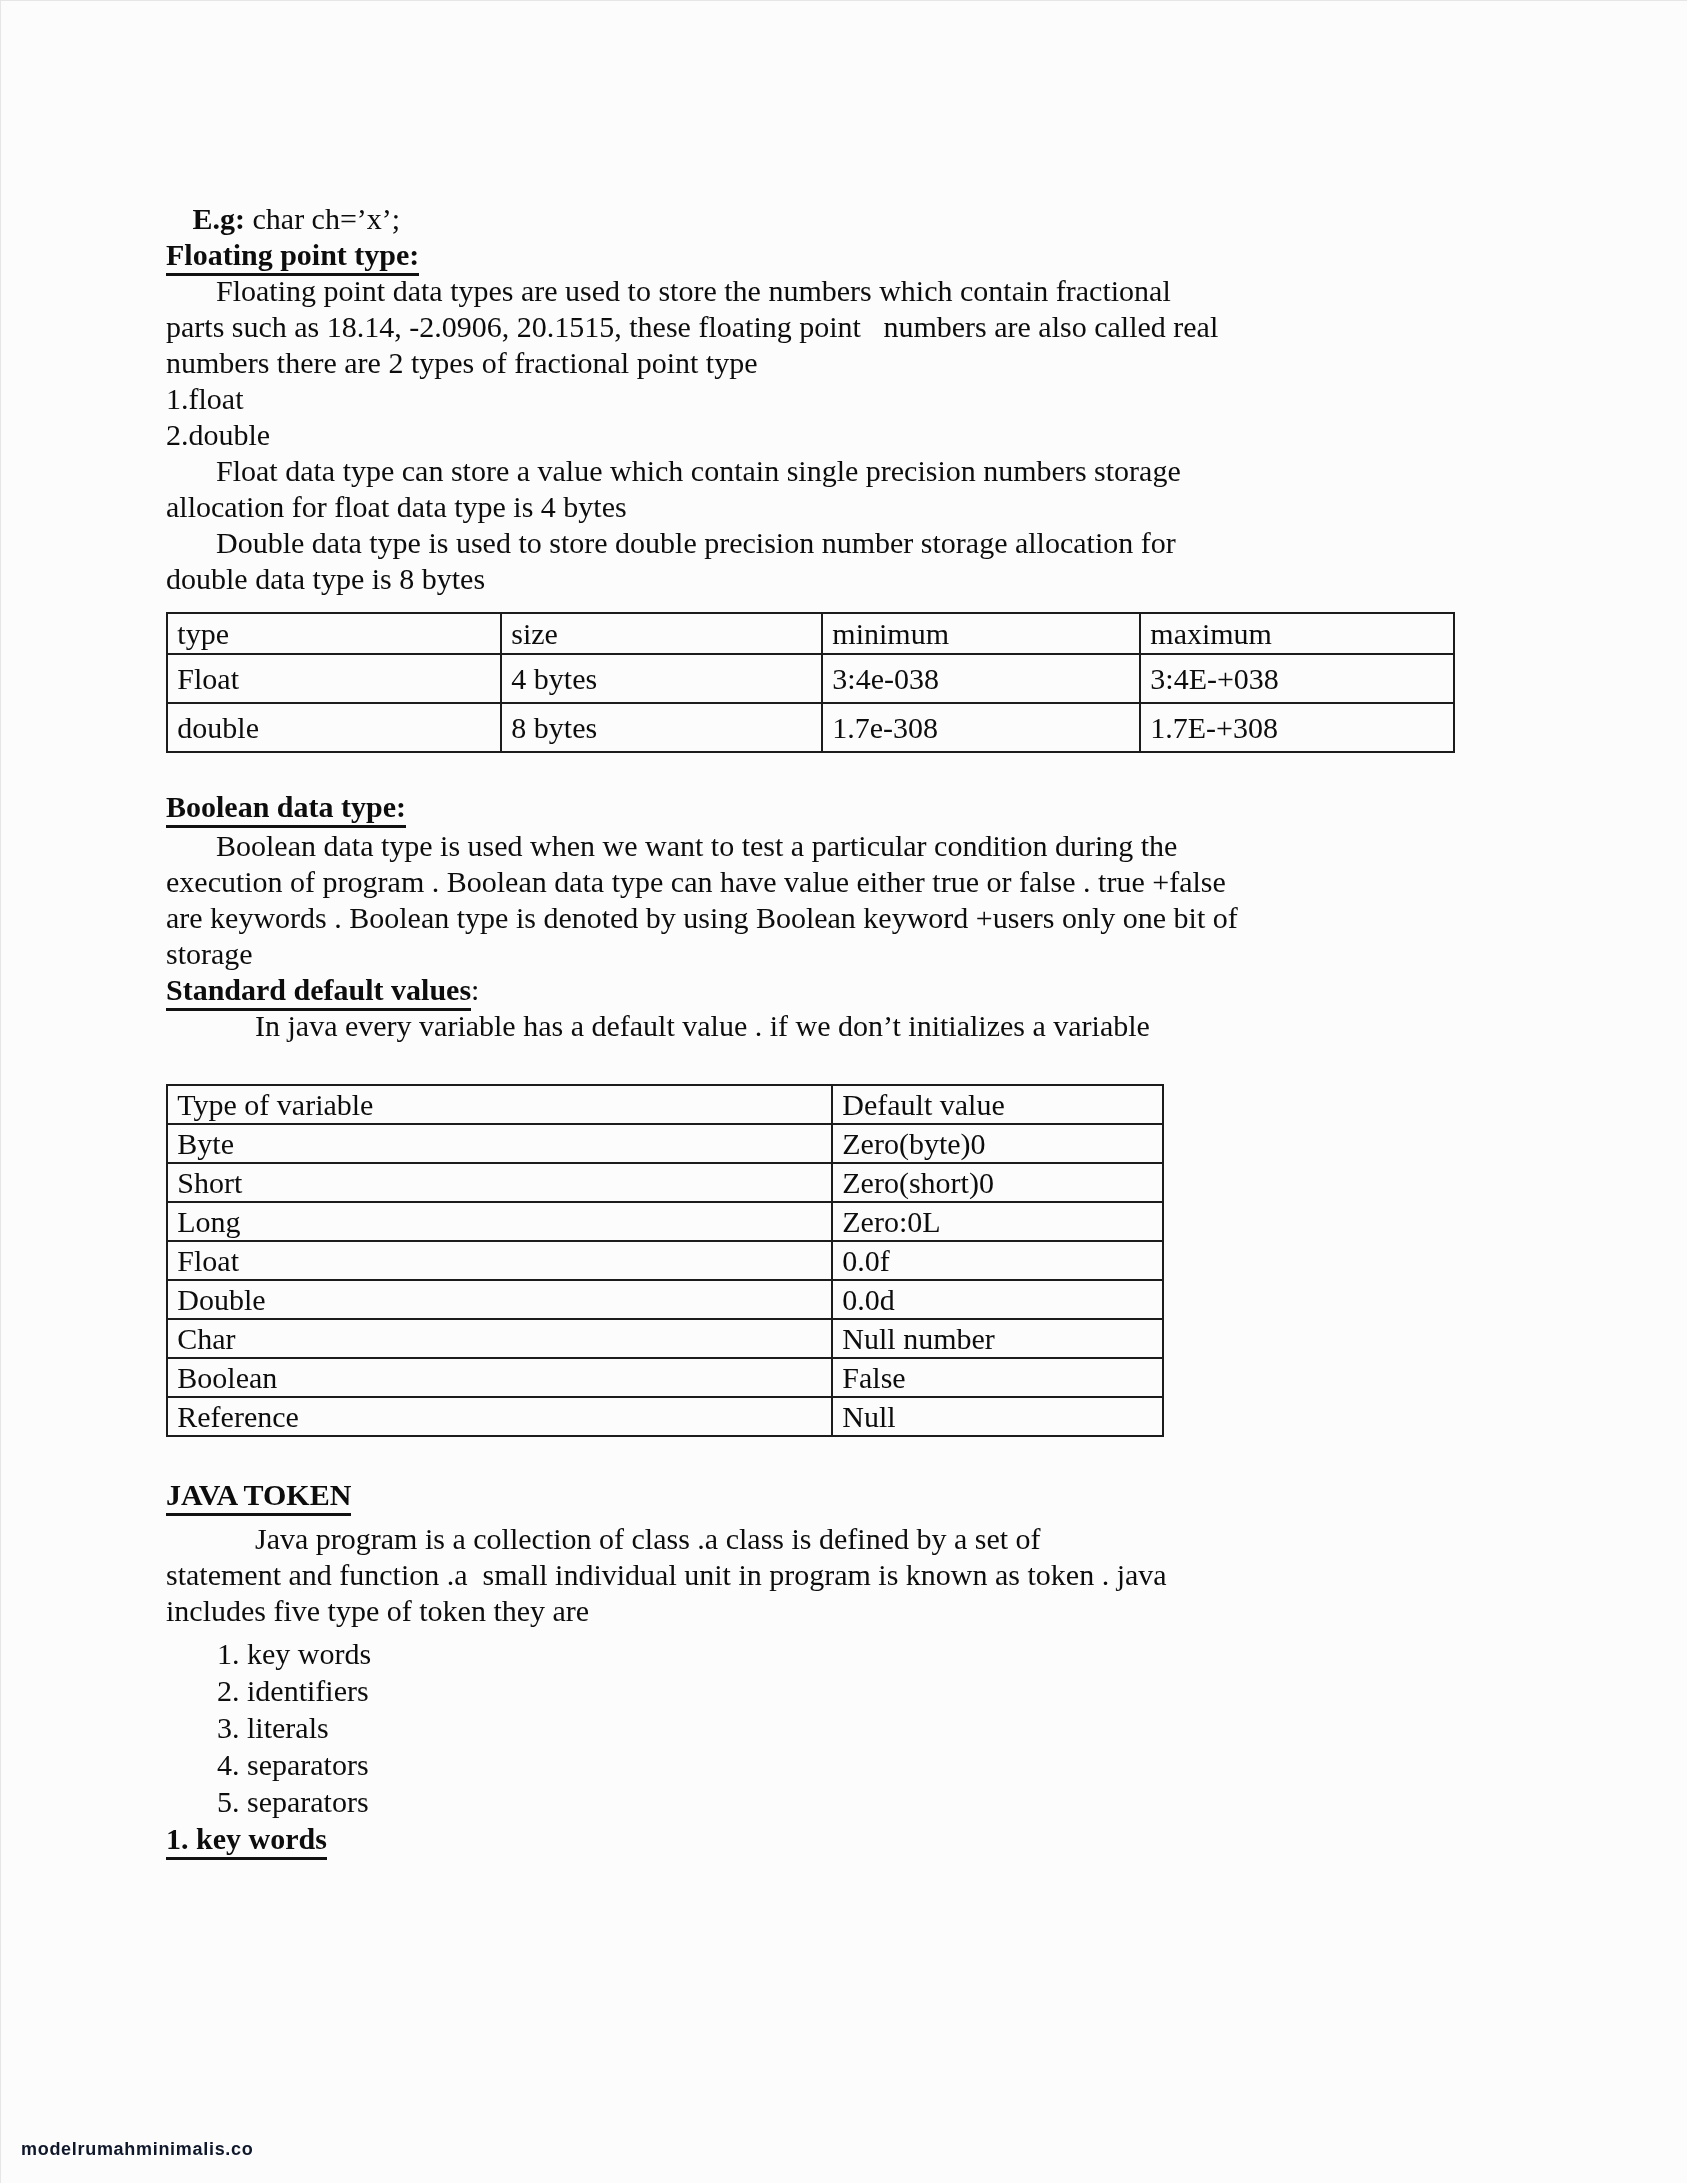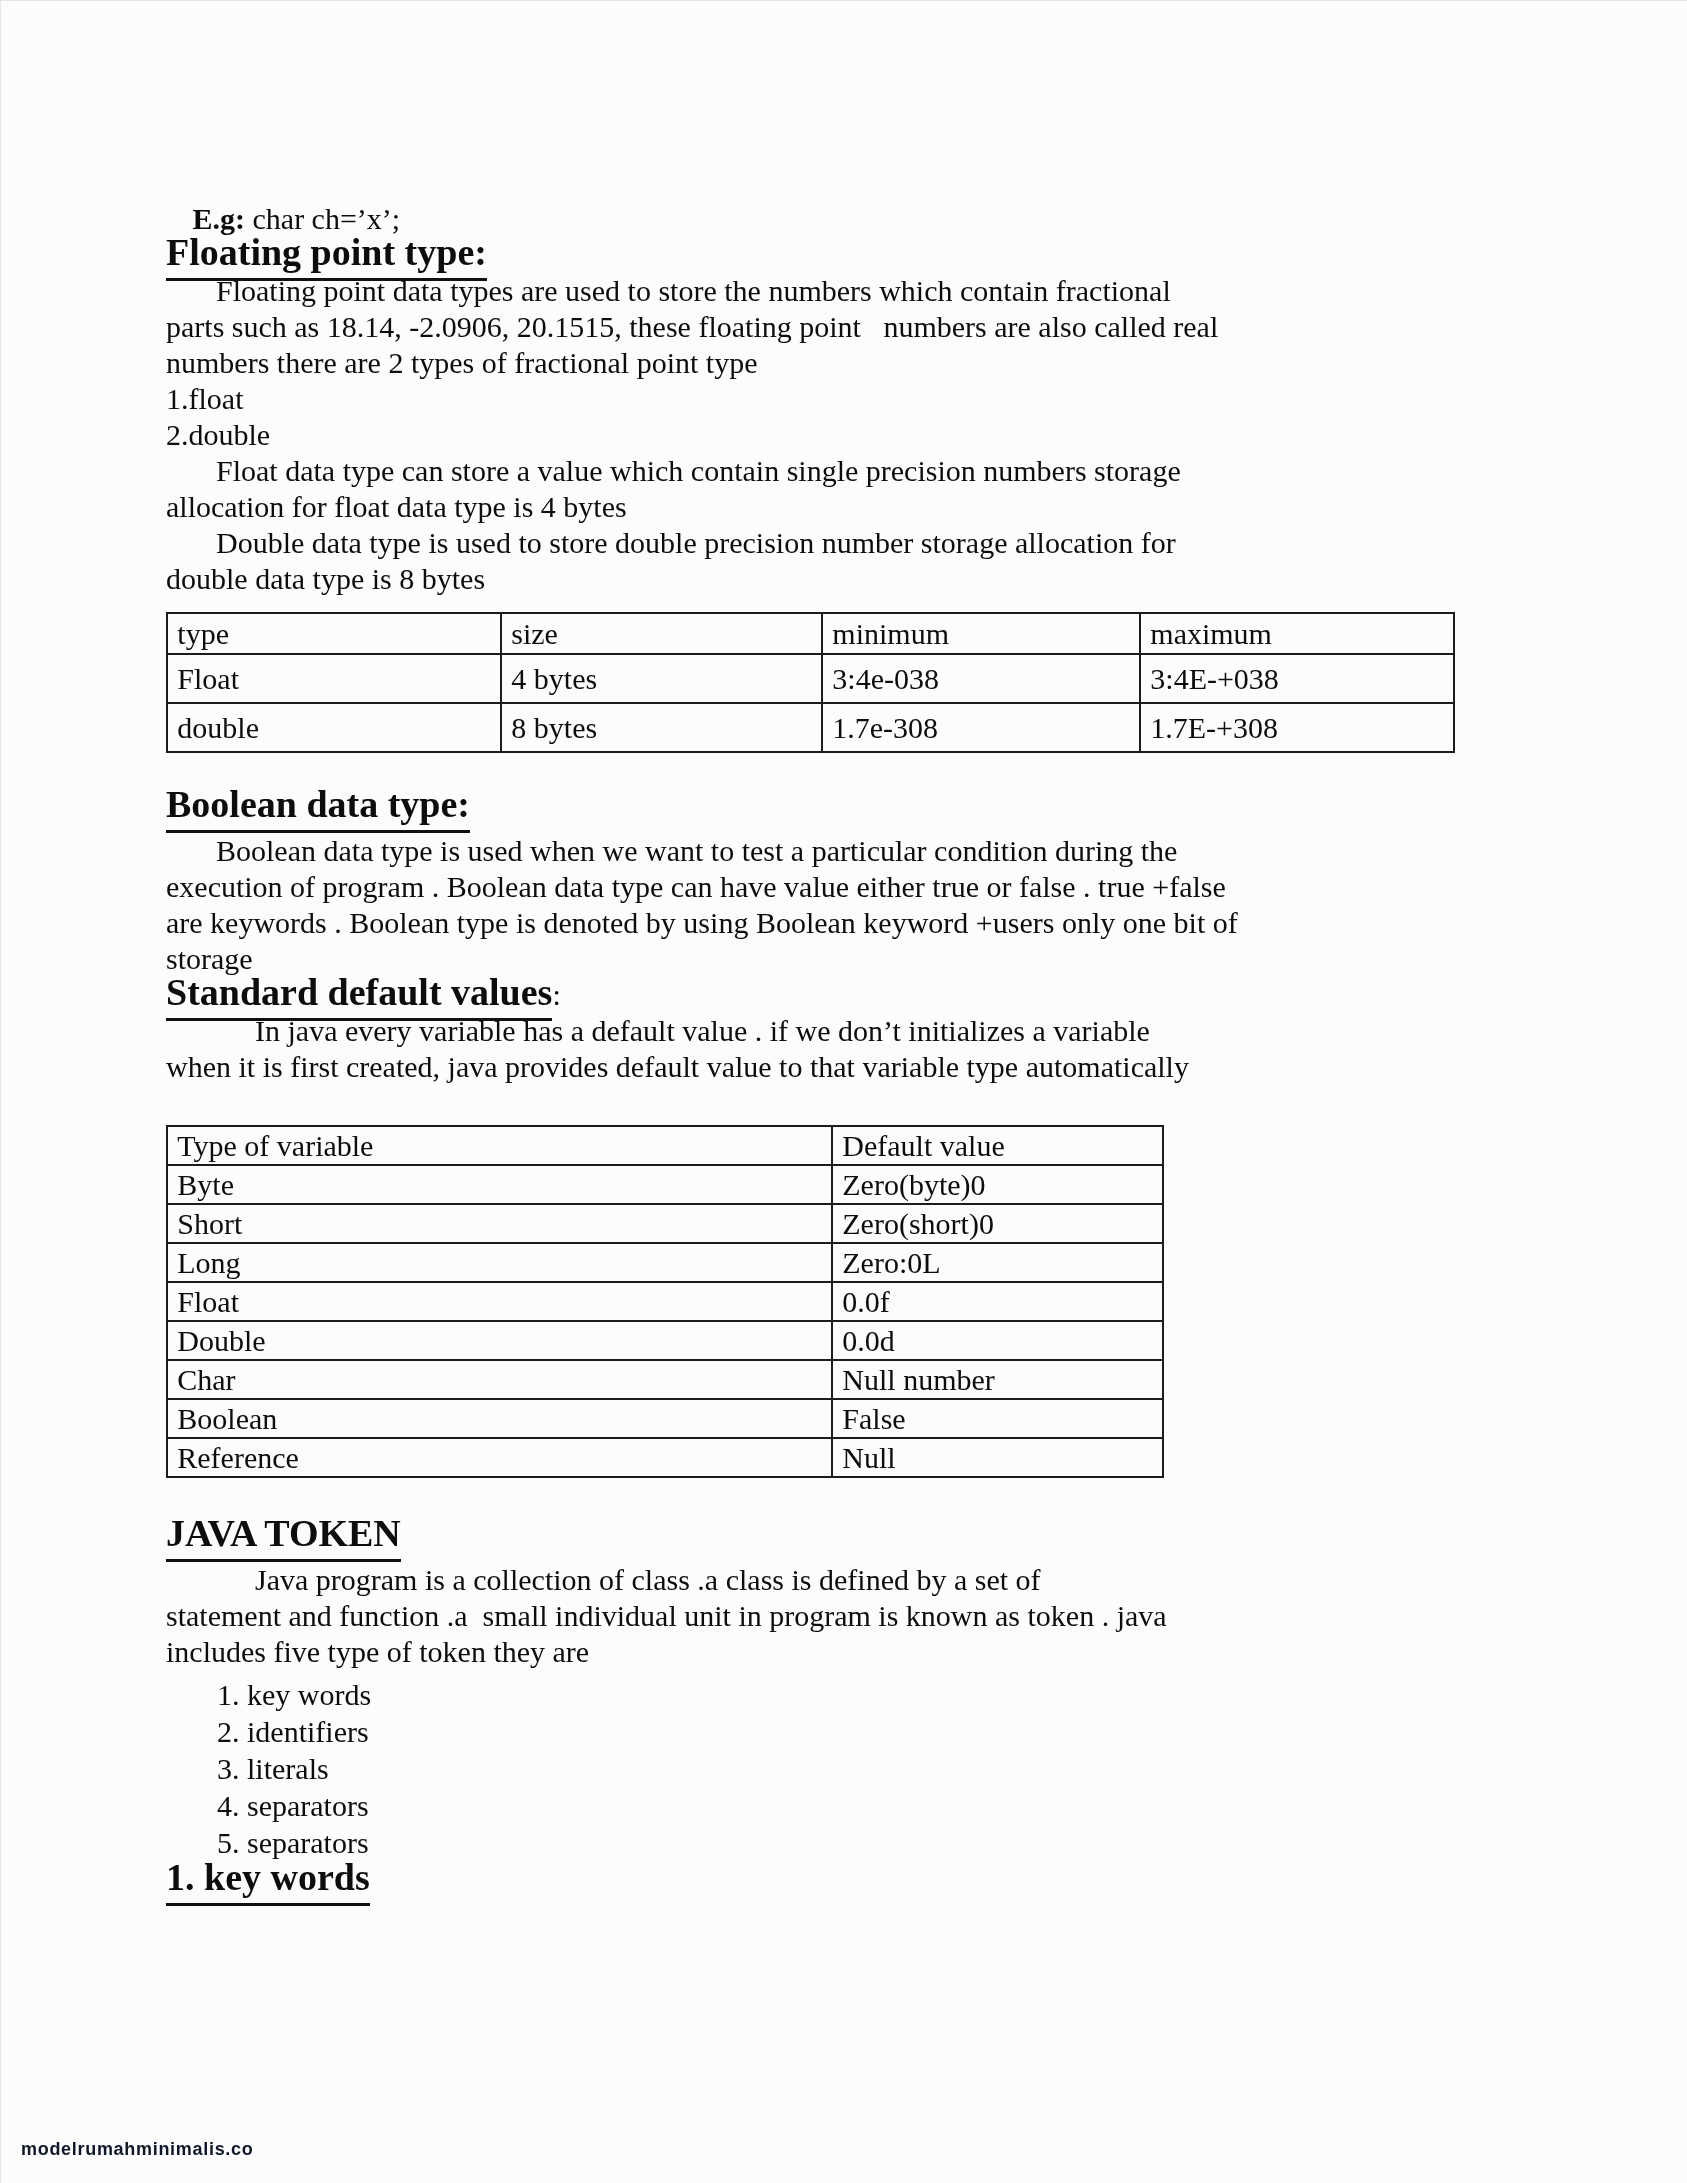--- a/index.html
+++ b/index.html
@@ -23,25 +23,25 @@
     font-size: 30px;
     line-height: 36px;
   }
   .line { display: block; height: 36px; white-space: pre-wrap; }
   .ind40  { padding-left: 26.5px; }
   .ind75  { padding-left: 50px; }
   .ind135 { padding-left: 89px; }
   .hline { display: block; height: 36px; }
   .heading {
     font-weight: bold;
-    font-size: 38px;
+    font-size: 30px;
     display: inline-block;
     line-height: 31px;
     border-bottom: 3.3px solid #111;
-    padding-bottom: 10px;
+    padding-bottom: 3px;
   }
   .colon-out { font-weight: normal; font-size: 30px; }
   b { font-weight: bold; }
 
   table {
     border-collapse: collapse;
     table-layout: fixed;
   }
   td {
     border: 2px solid #1c1c1c;
@@ -129,21 +129,20 @@
     <div class="mt-bool"><span class="heading">Boolean data type:</span></div>
 
     <span class="line ind75">Boolean data type is used when we want to test a particular condition during the</span>
     <span class="line">execution of program . Boolean data type can have value either true or false . true +false</span>
     <span class="line">are keywords . Boolean type is denoted by using Boolean keyword +users only one bit of</span>
     <span class="line">storage</span>
 
     <span class="hline"><span class="heading">Standard default values</span><span class="colon-out">:</span></span>
 
     <span class="line ind135">In java every variable has a default value . if we don’t initializes a variable</span>
-    <span class="line">when it is first created, java provides default value to that variable type automatically</span>
 
     <table id="default-table">
       <colgroup>
           <col style="width:665px">
           <col style="width:331px">
         </colgroup>
       <tbody>
           <tr>
         <td>Type of variable</td>
         <td>Default value</td>

